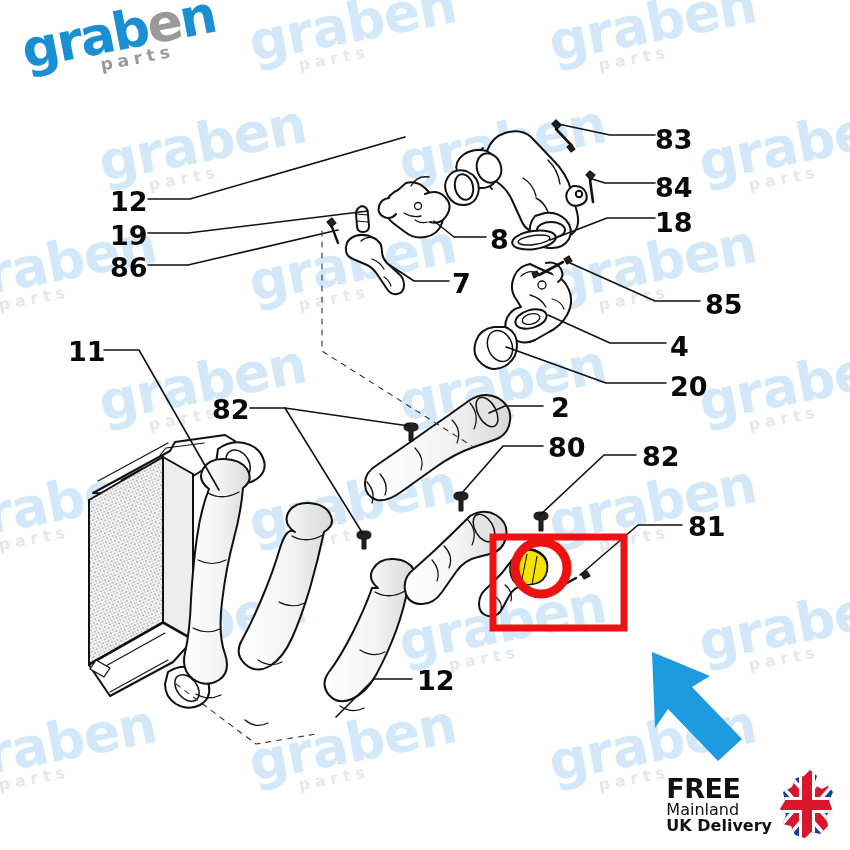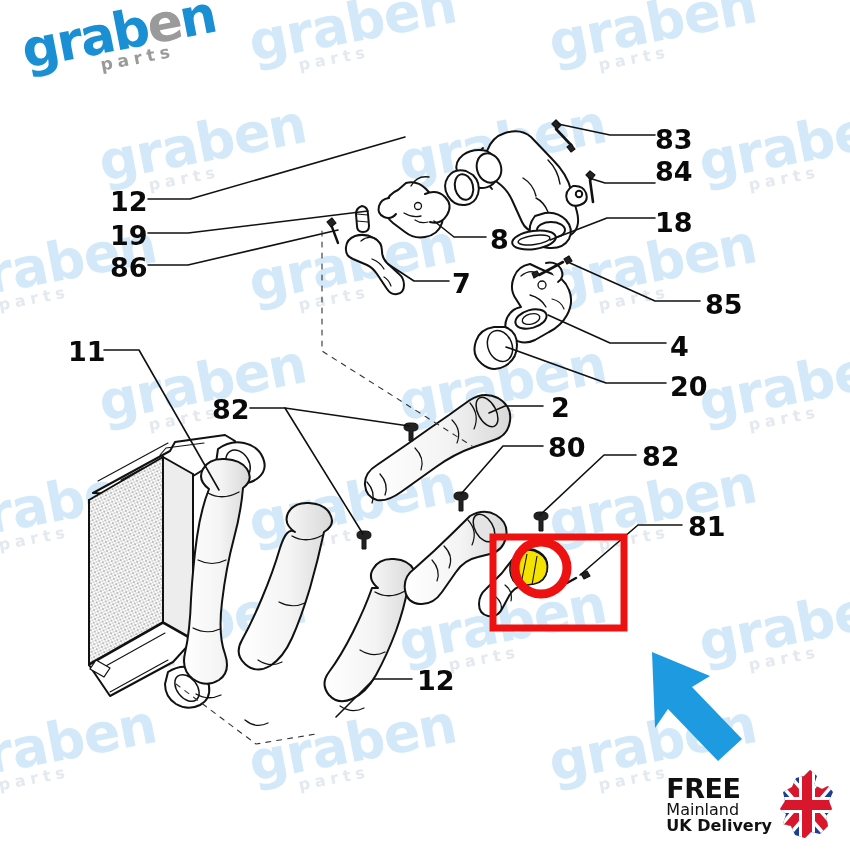--- a/index.html
+++ b/index.html
@@ -407,21 +407,21 @@
     </g>
 
     <circle cx="541" cy="568" r="26" fill="none" stroke="#ee1111" stroke-width="9"></circle>
 
     <rect x="493" y="537" width="131" height="91" fill="none" stroke="#ee1111" stroke-width="7"></rect>
 
     <path d="M652 652 l58 24 l-18 11 l50 52 l-24 22 l-50 -52 l-13 19 z" fill="#1e9ae0"></path>
   </svg>
 
   <div class="lbl" style="left:655px;top:124px">83</div>
-  <div class="lbl" style="left:655px;top:156px">84</div>
+  <div class="lbl" style="left:655px;top:172px">84</div>
   <div class="lbl" style="left:655px;top:207px">18</div>
   <div class="lbl" style="left:110px;top:186px">12</div>
   <div class="lbl" style="left:110px;top:220px">19</div>
   <div class="lbl" style="left:110px;top:252px">86</div>
   <div class="lbl" style="left:490px;top:224px">8</div>
   <div class="lbl" style="left:452px;top:268px">7</div>
   <div class="lbl" style="left:705px;top:289px">85</div>
   <div class="lbl" style="left:670px;top:331px">4</div>
   <div class="lbl" style="left:670px;top:371px">20</div>
   <div class="lbl" style="left:68px;top:336px">11</div>

